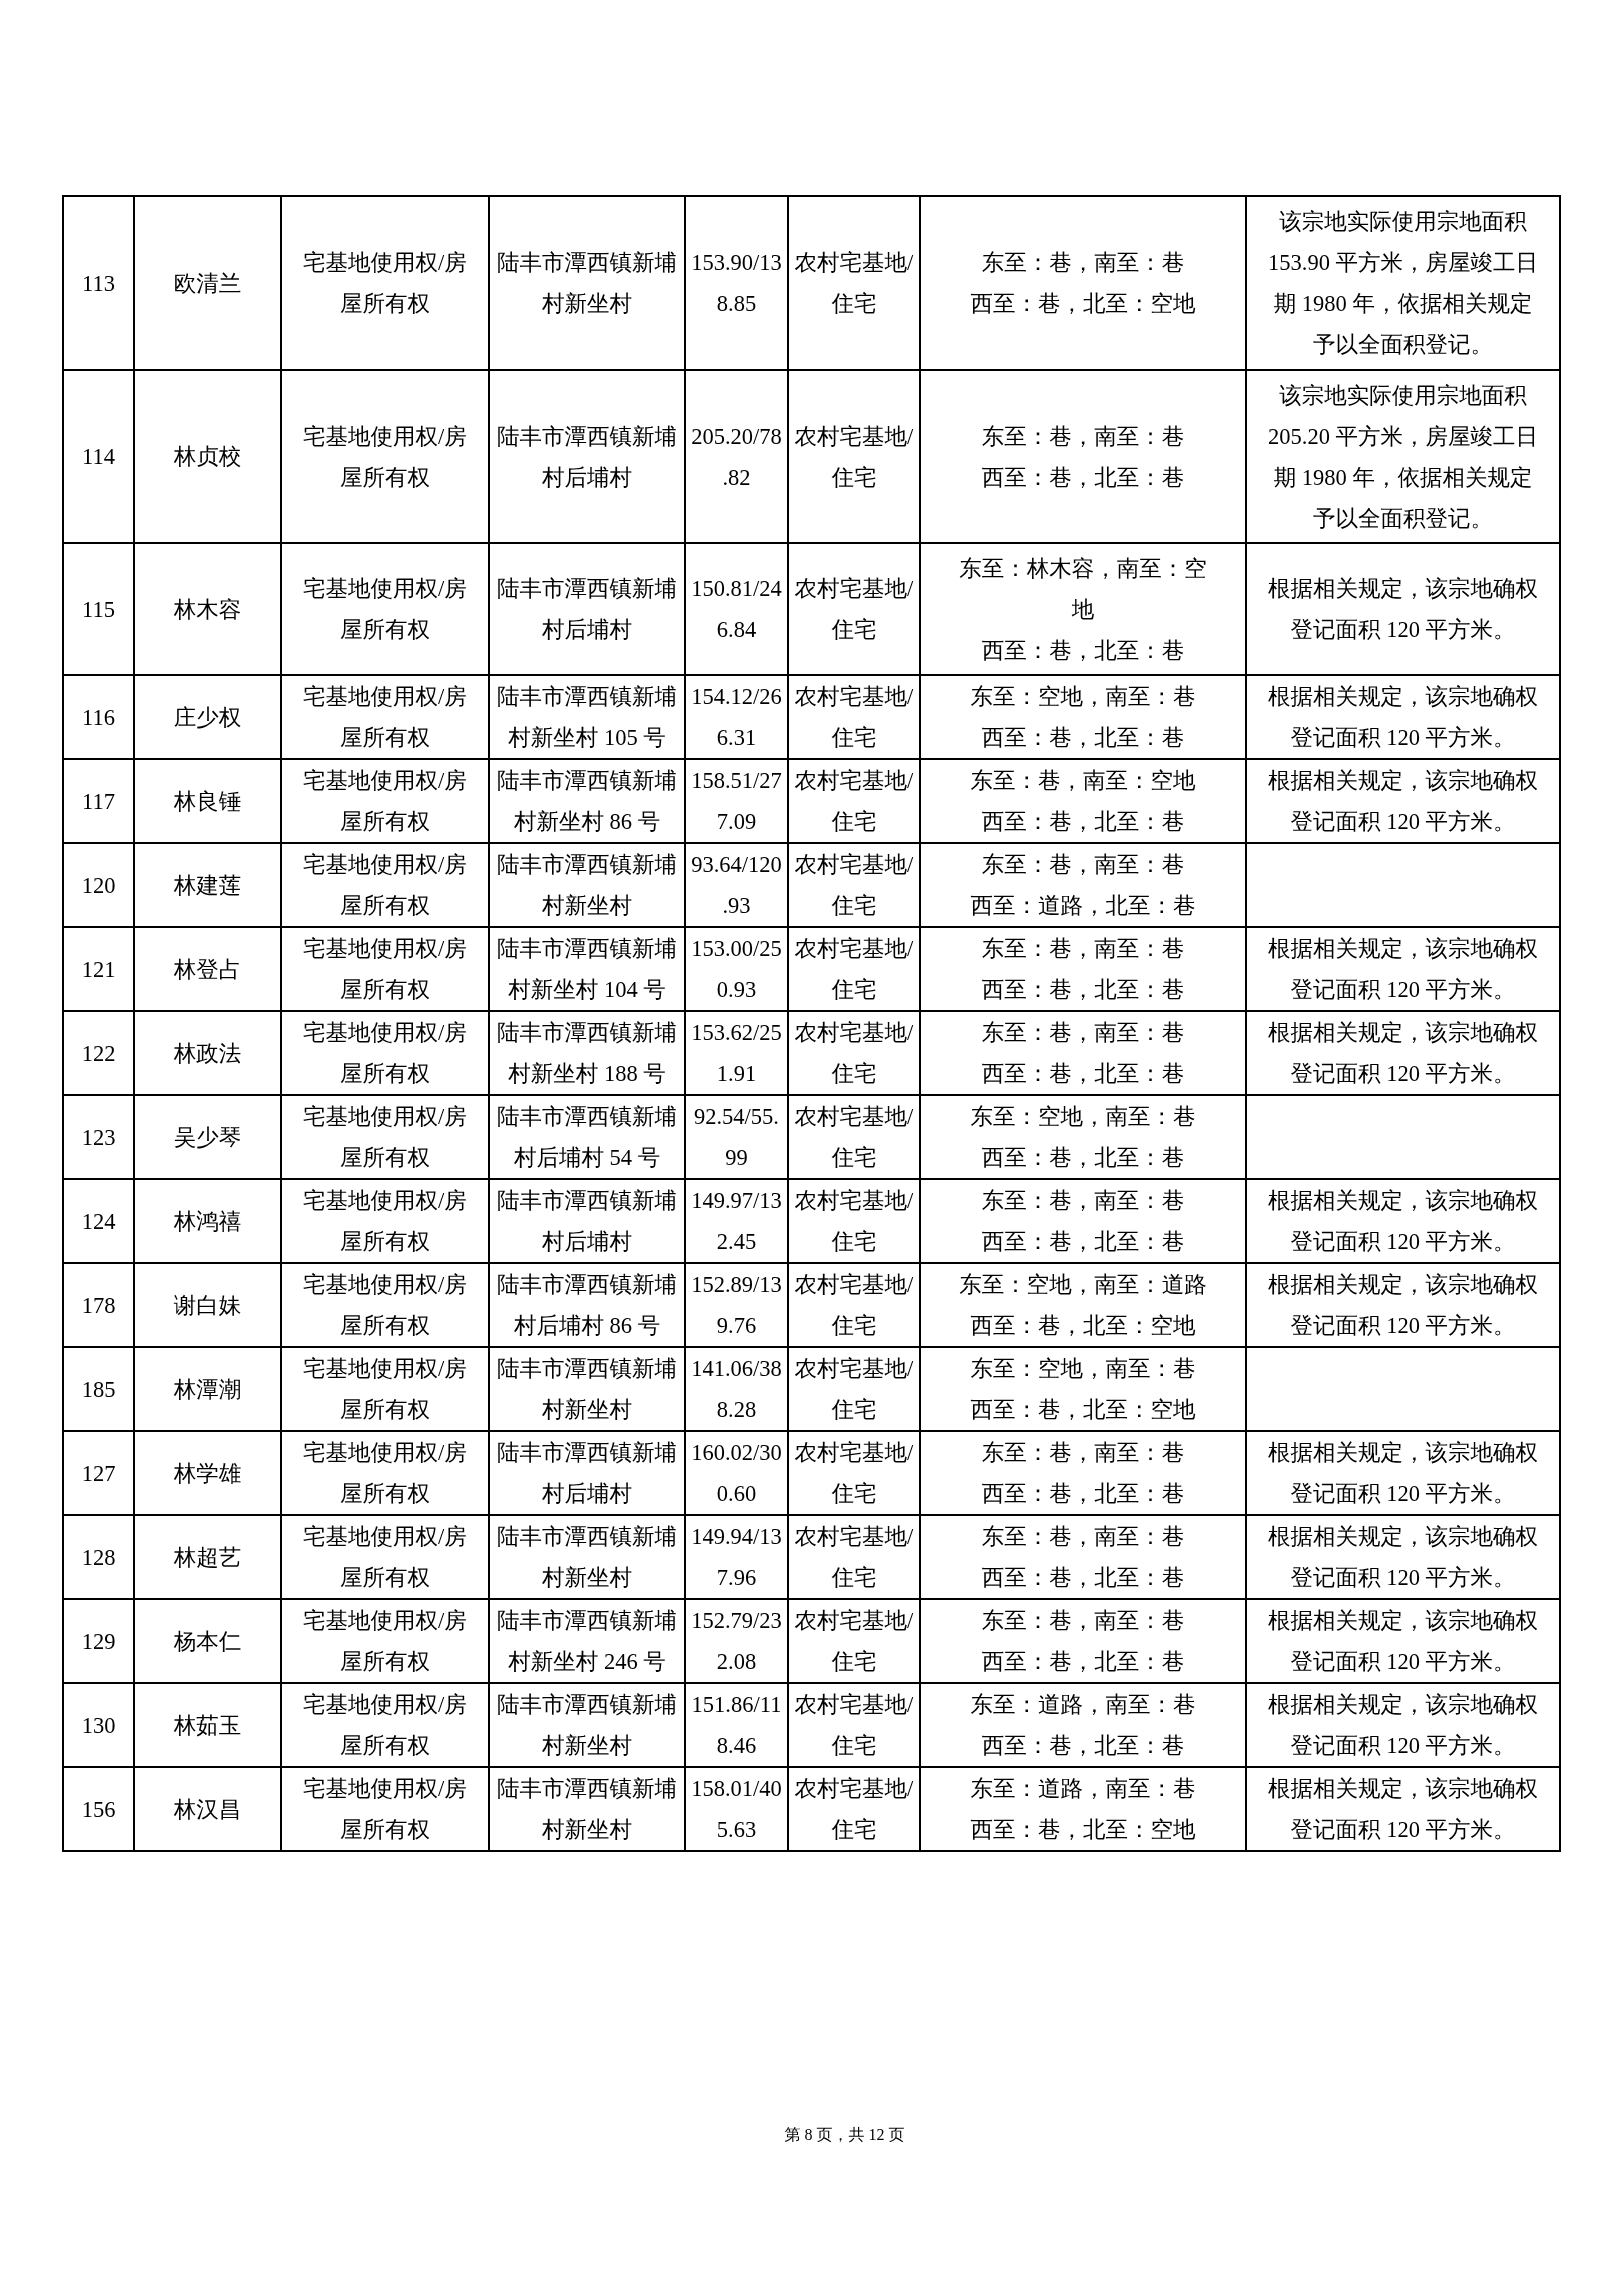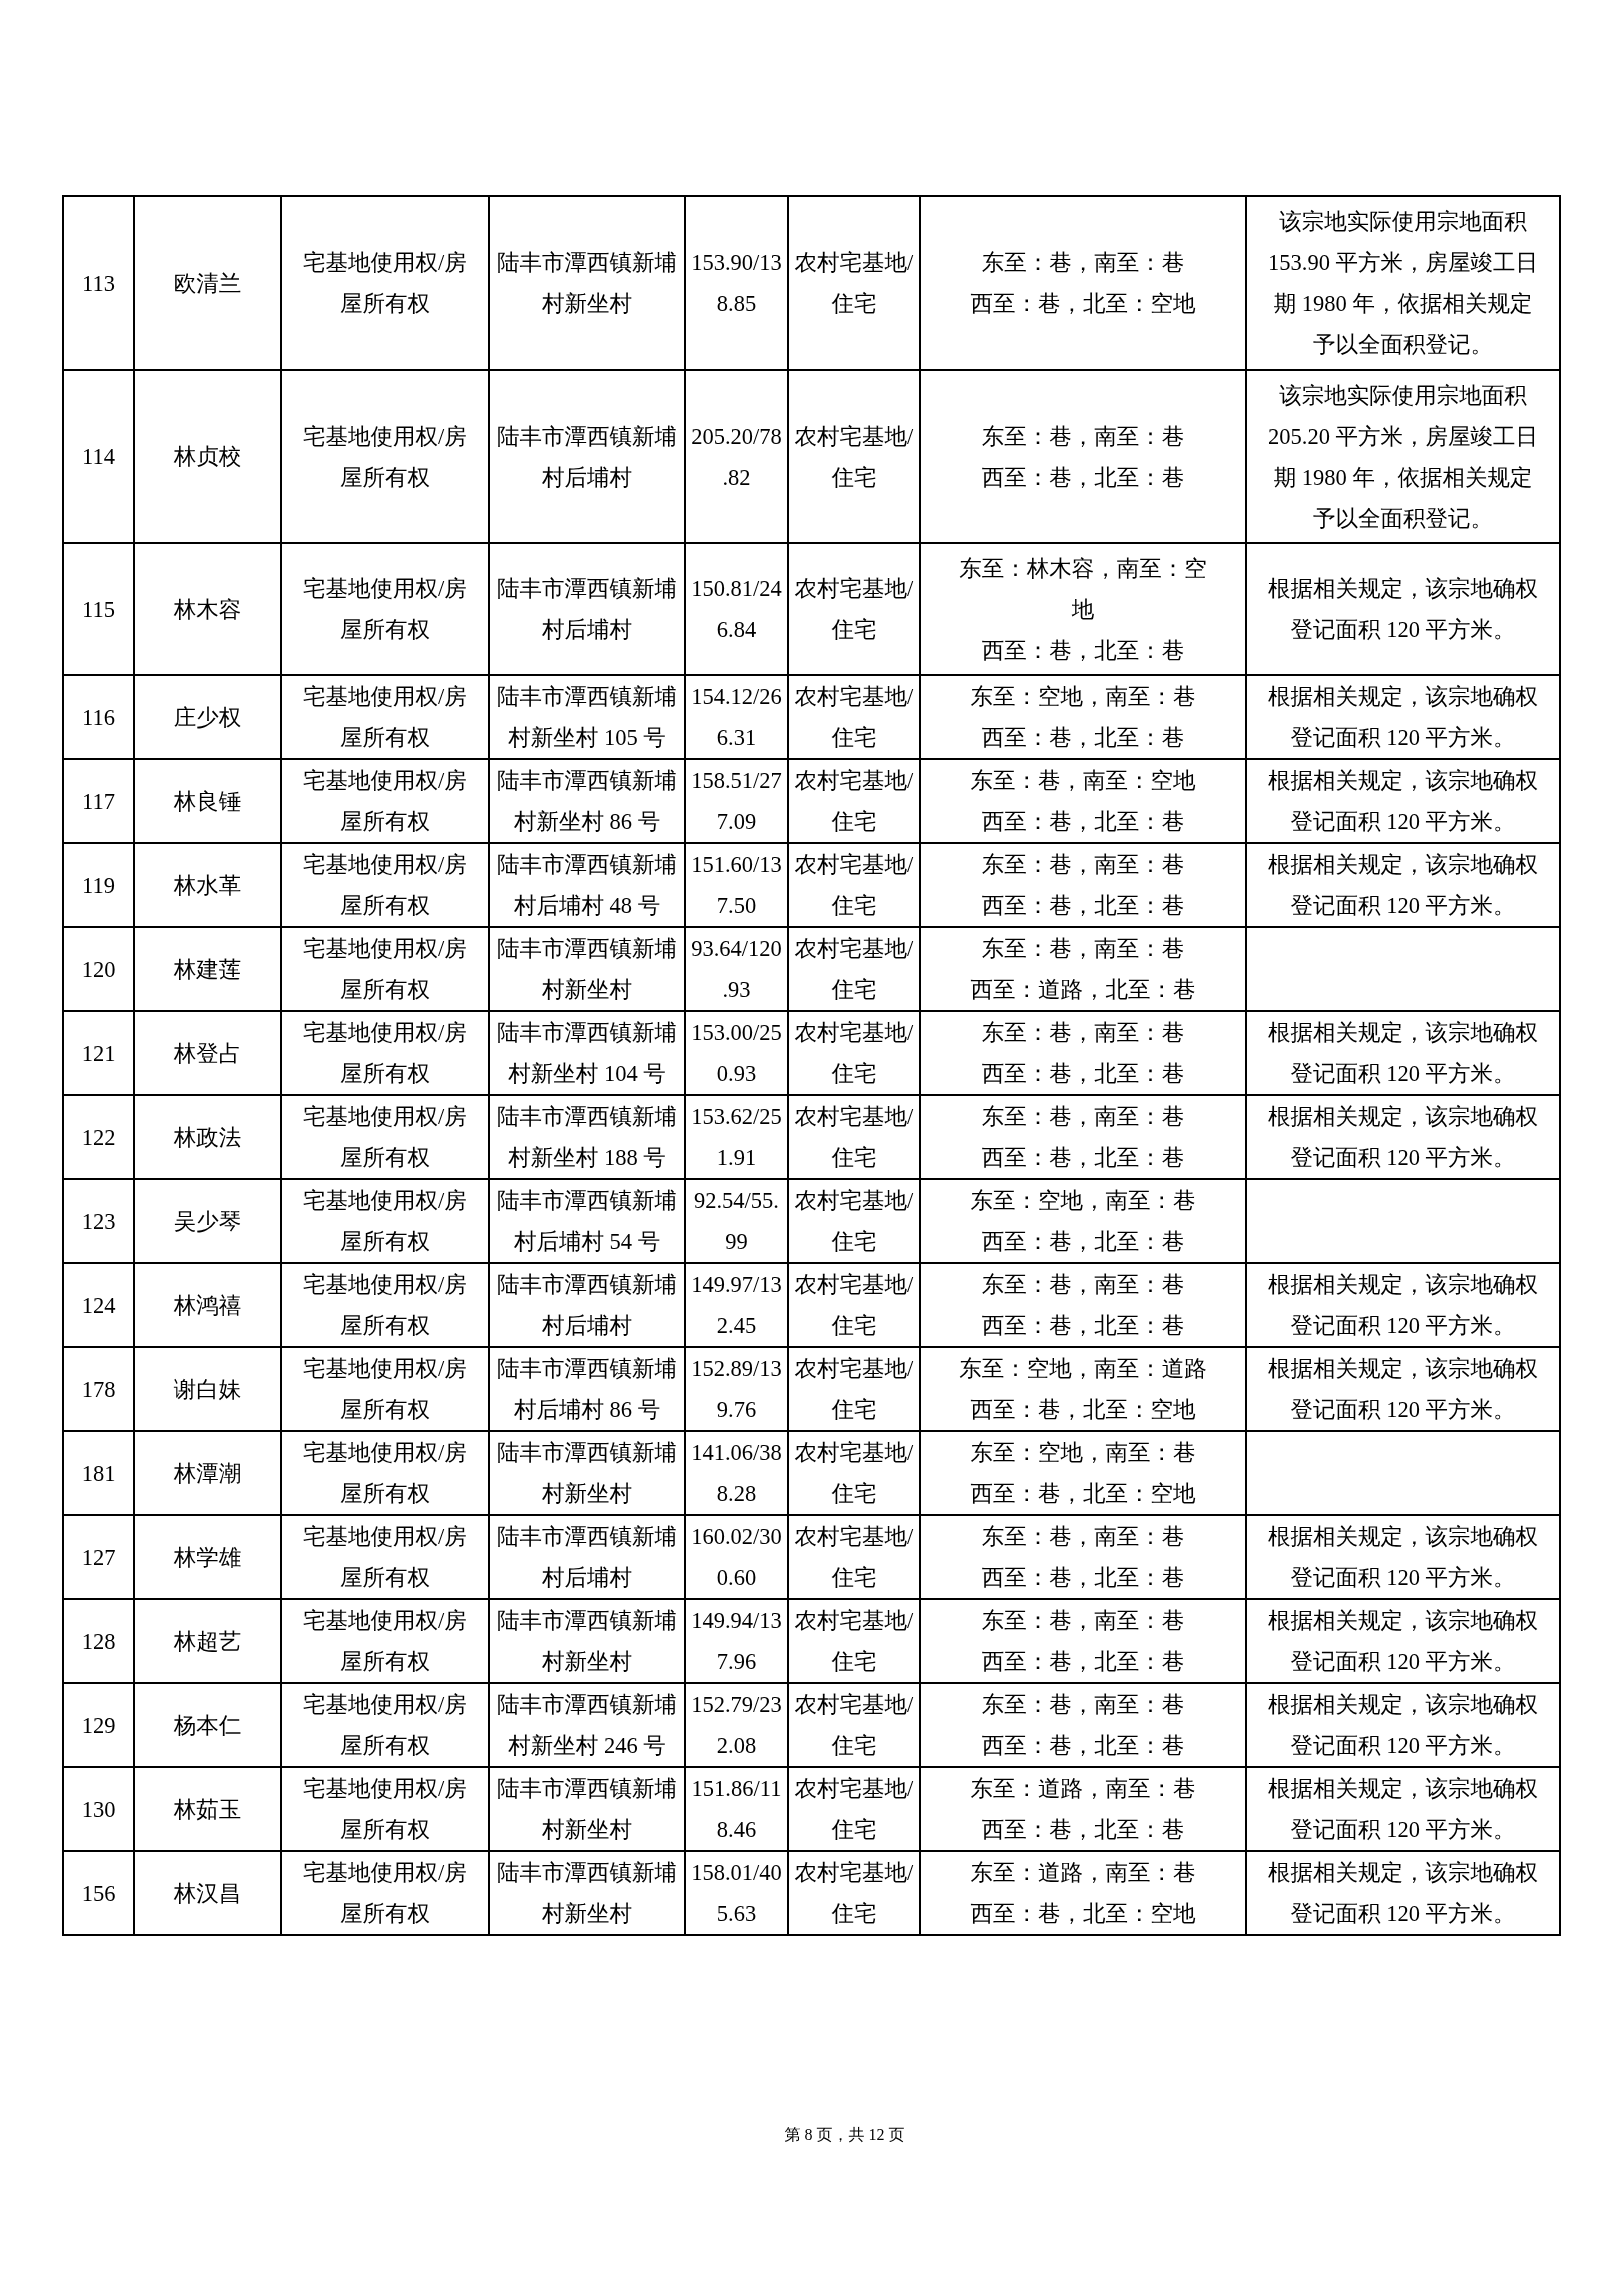--- a/index.html
+++ b/index.html
@@ -145,36 +145,20 @@
     <td>158.51/27
 7.09</td>
     <td>农村宅基地/
 住宅</td>
     <td>东至：巷，南至：空地
 西至：巷，北至：巷</td>
     <td>根据相关规定，该宗地确权
 登记面积 120 平方米。</td>
   </tr>
         <tr>
-    <td>119</td>
-    <td>林水革</td>
-    <td>宅基地使用权/房
-屋所有权</td>
-    <td>陆丰市潭西镇新埔
-村后埔村 48 号</td>
-    <td>151.60/13
-7.50</td>
-    <td>农村宅基地/
-住宅</td>
-    <td>东至：巷，南至：巷
-西至：巷，北至：巷</td>
-    <td>根据相关规定，该宗地确权
-登记面积 120 平方米。</td>
-  </tr>
-        <tr>
     <td>120</td>
     <td>林建莲</td>
     <td>宅基地使用权/房
 屋所有权</td>
     <td>陆丰市潭西镇新埔
 村新坐村</td>
     <td>93.64/120
 .93</td>
     <td>农村宅基地/
 住宅</td>
@@ -255,21 +239,21 @@
     <td>152.89/13
 9.76</td>
     <td>农村宅基地/
 住宅</td>
     <td>东至：空地，南至：道路
 西至：巷，北至：空地</td>
     <td>根据相关规定，该宗地确权
 登记面积 120 平方米。</td>
   </tr>
         <tr>
-    <td>181</td>
+    <td>185</td>
     <td>林潭潮</td>
     <td>宅基地使用权/房
 屋所有权</td>
     <td>陆丰市潭西镇新埔
 村新坐村</td>
     <td>141.06/38
 8.28</td>
     <td>农村宅基地/
 住宅</td>
     <td>东至：空地，南至：巷

